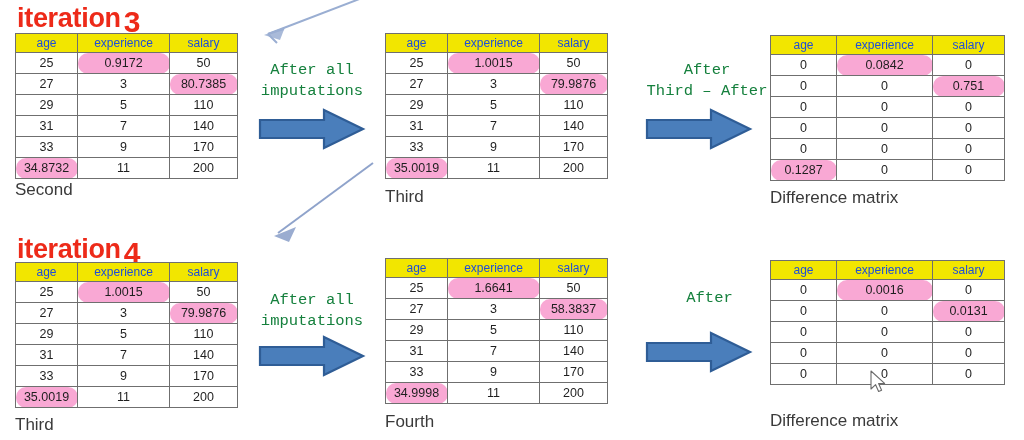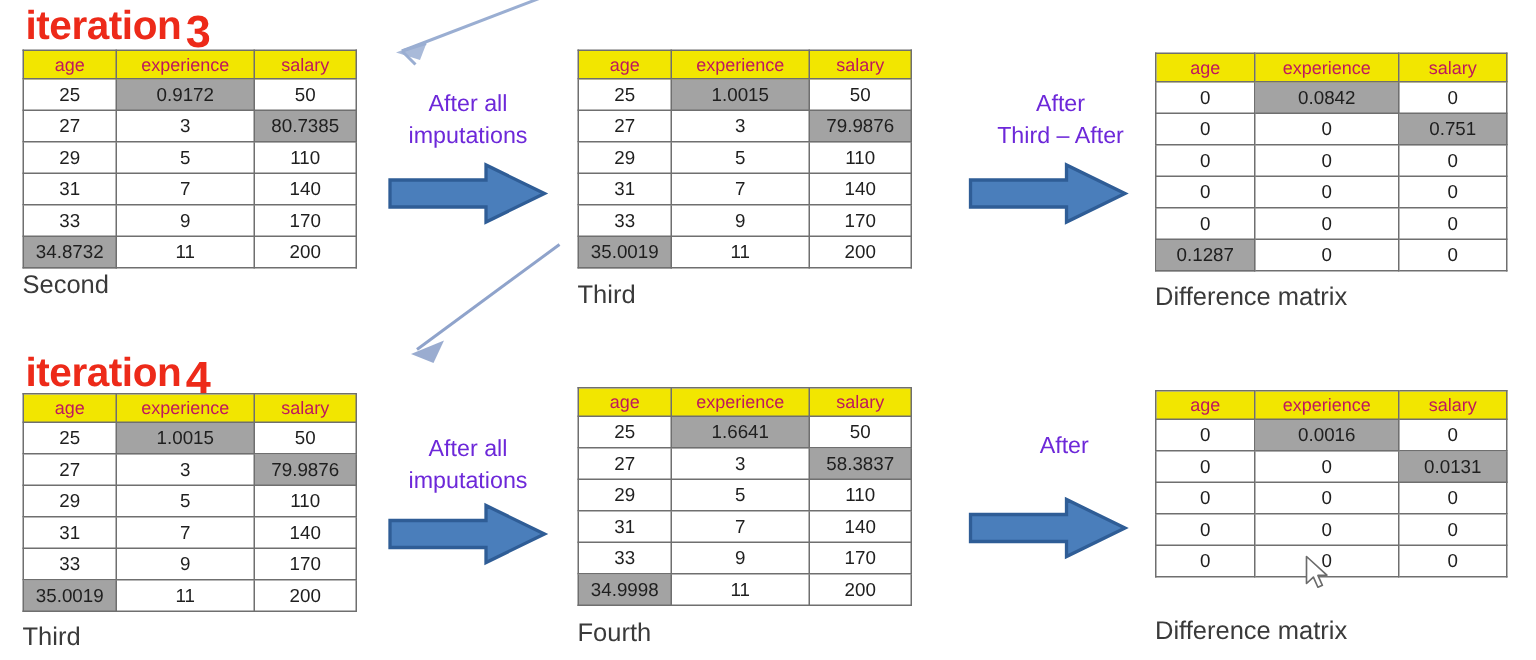--- a/index.html
+++ b/index.html
@@ -57,49 +57,50 @@
     padding: 0;
     height: 20px;
     line-height: 20px;
     font-size: 12.5px;
     white-space: nowrap;
     background: #ffffff;
   }
   table.matrix th {
     background: #f2e600;
     font-size: 12px;
-    color: #be185d;
+    color: #1d4ed8;
     height: 18px;
     line-height: 18px;
   }
   table.matrix td.hl {
-    background: #a3a3a3;
+    background: #f9a8d4;
+    border-radius: 10px;
   }
   
   table.matrix col.c-age  { width: 62px; }
   table.matrix col.c-exp  { width: 92px; }
   table.matrix col.c-sal  { width: 68px; }
 
   table.matrix.wide col.c-age  { width: 66px; }
   table.matrix.wide col.c-exp  { width: 96px; }
   table.matrix.wide col.c-sal  { width: 72px; }
 
   
   .caption {
     font-family: "Liberation Sans", sans-serif;
     font-size: 17px;
     color: #3a3a3a;
     white-space: nowrap;
   }
 
   
   .step-label {
-    font-family: Liberation Sans, sans-serif;
+    font-family: Liberation Mono, monospace;
     font-size: 15.5px;
-    color: #6d28d9;
+    color: #15803d;
     text-align: center;
     line-height: 1.35;
     white-space: nowrap;
   }
 
   
   .block-arrow { display: block; }
 
   
   .thin-arrow { display: block; }

